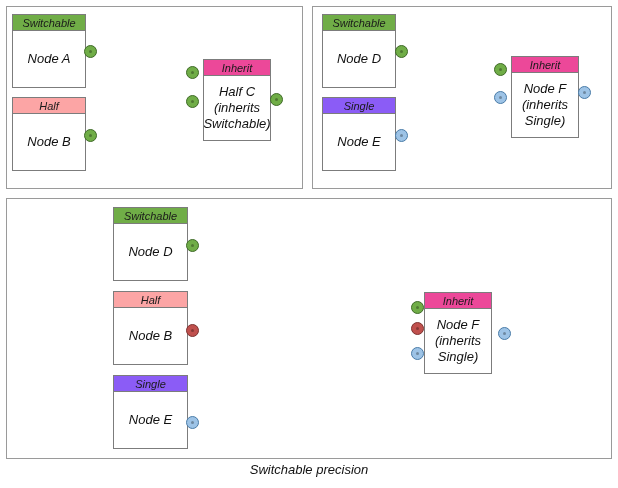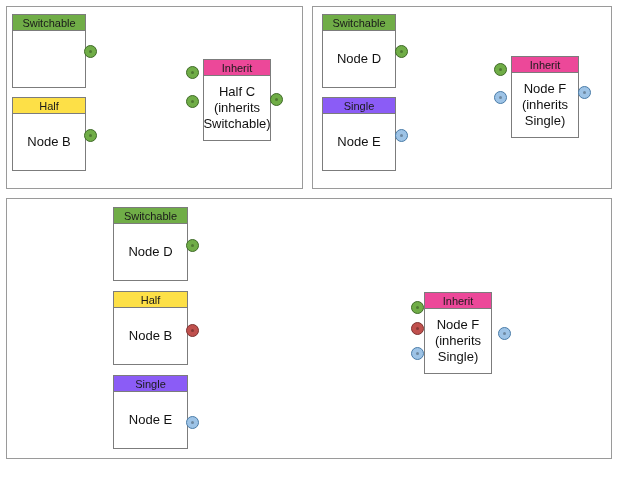--- a/index.html
+++ b/index.html
@@ -12,20 +12,21 @@
     height: 488px;
     font-family: "Liberation Sans", sans-serif;
     position: relative;
     overflow: hidden;
   }
   #stage {
     position: absolute;
     left: 0; top: 0;
     width: 504px;
     height: 488px;
+    font-style: italic;
   }
   .panel {
     position: absolute;
     background: #ffffff;
     border: 1px solid #9a9a9a;
     box-sizing: border-box;
   }
   #panel-top-left   { left: 6px;   top: 6px;   width: 297px; height: 183px; }
   #panel-top-right  { left: 312px; top: 6px;   width: 300px; height: 183px; }
   #panel-bottom     { left: 6px;   top: 198px; width: 606px; height: 261px; }
@@ -43,21 +44,21 @@
     line-height: 16px;
     text-align: center;
     font-size: 11px;
     color: #1a1a1a;
     border-bottom: 1px solid #7c7c7c;
     box-sizing: border-box;
     white-space: nowrap;
     overflow: hidden;
   }
   .hdr-switchable { background: #70ad47; }
-  .hdr-half       { background: #fde047; }
+  .hdr-half       { background: #fca5a5; }
   .hdr-single     { background: #8b5cf6; }
   .hdr-inherit    { background: #ec4899; }
 
   .node-body {
     flex: 1;
     display: flex;
     align-items: center;
     justify-content: center;
     text-align: center;
     font-size: 13px;
@@ -129,20 +130,21 @@
 
     <line x1="196" y1="245" x2="411" y2="308" stroke="#4d4d4d" stroke-width="1" marker-end="url(#arrow)"></line>
     <line x1="196" y1="330" x2="411" y2="328" stroke="#4d4d4d" stroke-width="1" marker-end="url(#arrow)"></line>
     <line x1="196" y1="422" x2="411" y2="353" stroke="#4d4d4d" stroke-width="1" marker-end="url(#arrow)"></line>
   </svg>
 
   <div class="panel" id="panel-top-left"></div>
 
   <div class="node" style="left:12px; top:14px; width:74px; height:74px;">
     <div class="node-header hdr-switchable">Switchable</div>
+    <div class="node-body">Node A</div>
   </div>
 
   <div class="node" style="left:12px; top:97px; width:74px; height:74px;">
     <div class="node-header hdr-half">Half</div>
     <div class="node-body">Node B</div>
   </div>
 
   <div class="node" style="left:203px; top:59px; width:68px; height:82px;">
     <div class="node-header hdr-inherit">Inherit</div>
     <div class="node-body">Half C
@@ -206,14 +208,15 @@
   </div>
 
   <div class="port port-green" style="left:186px; top:239px;"></div>
   <div class="port port-red" style="left:186px; top:324px;"></div>
   <div class="port port-blue" style="left:186px; top:416px;"></div>
   <div class="port port-green" style="left:411px; top:301px;"></div>
   <div class="port port-red" style="left:411px; top:322px;"></div>
   <div class="port port-blue" style="left:411px; top:347px;"></div>
   <div class="port port-blue" style="left:498px; top:327px;"></div>
 
+  <div class="caption">Switchable precision</div>
 
 </div>
 
 </body></html>

